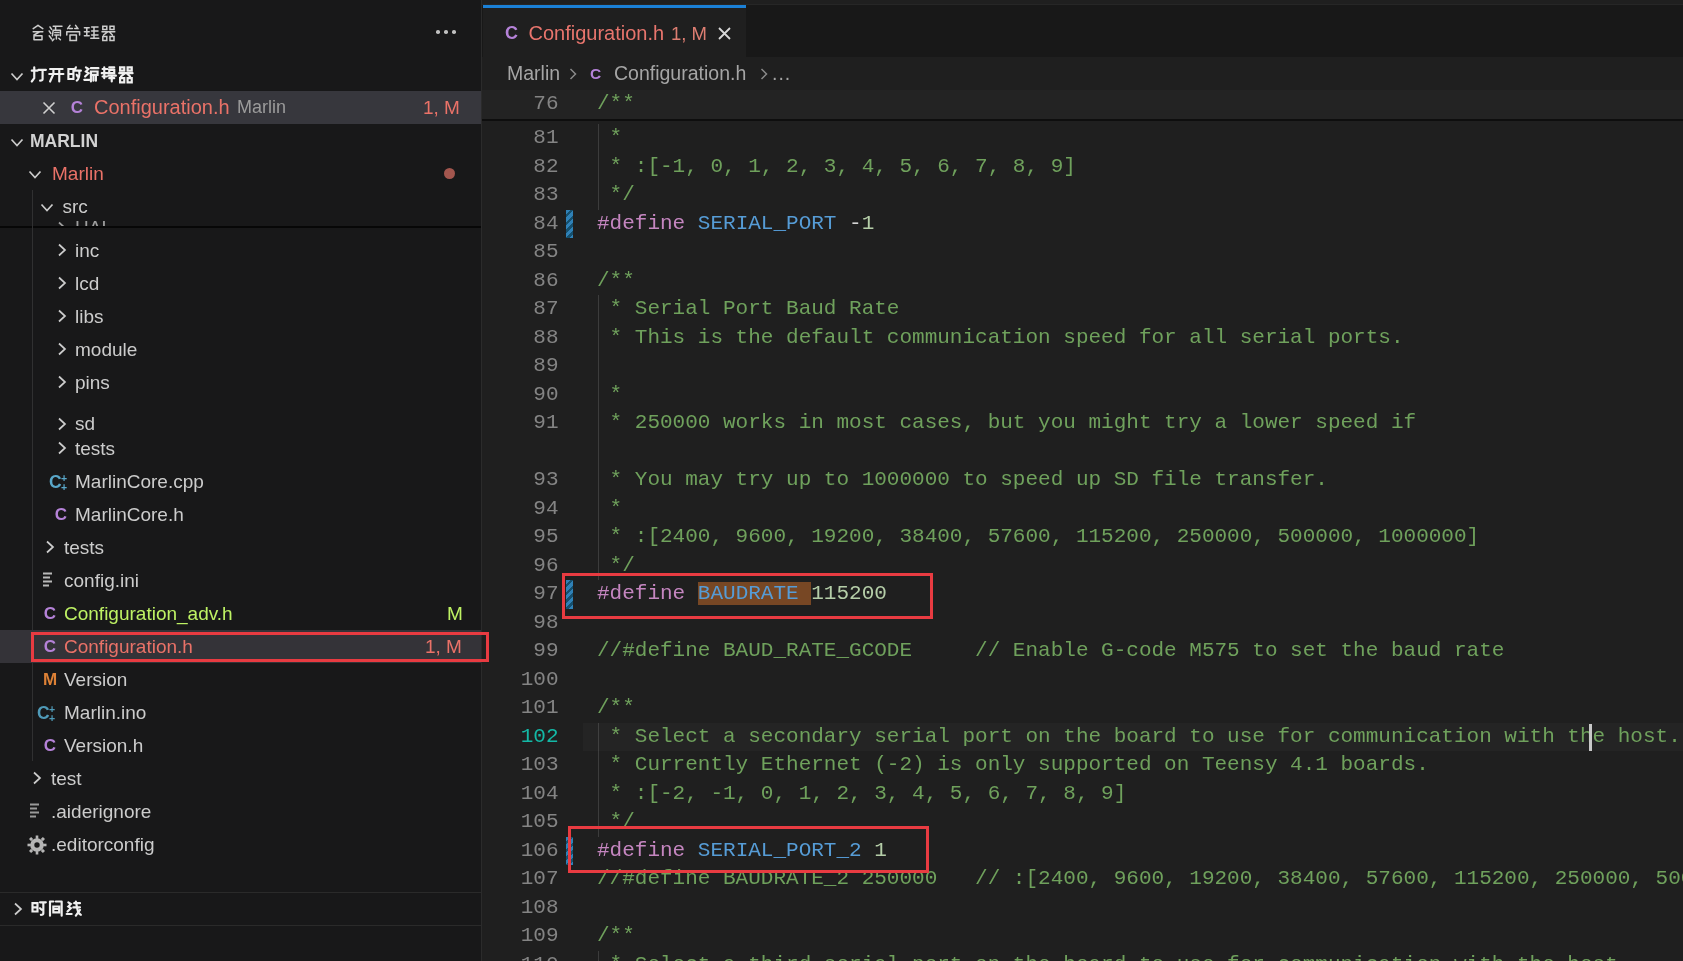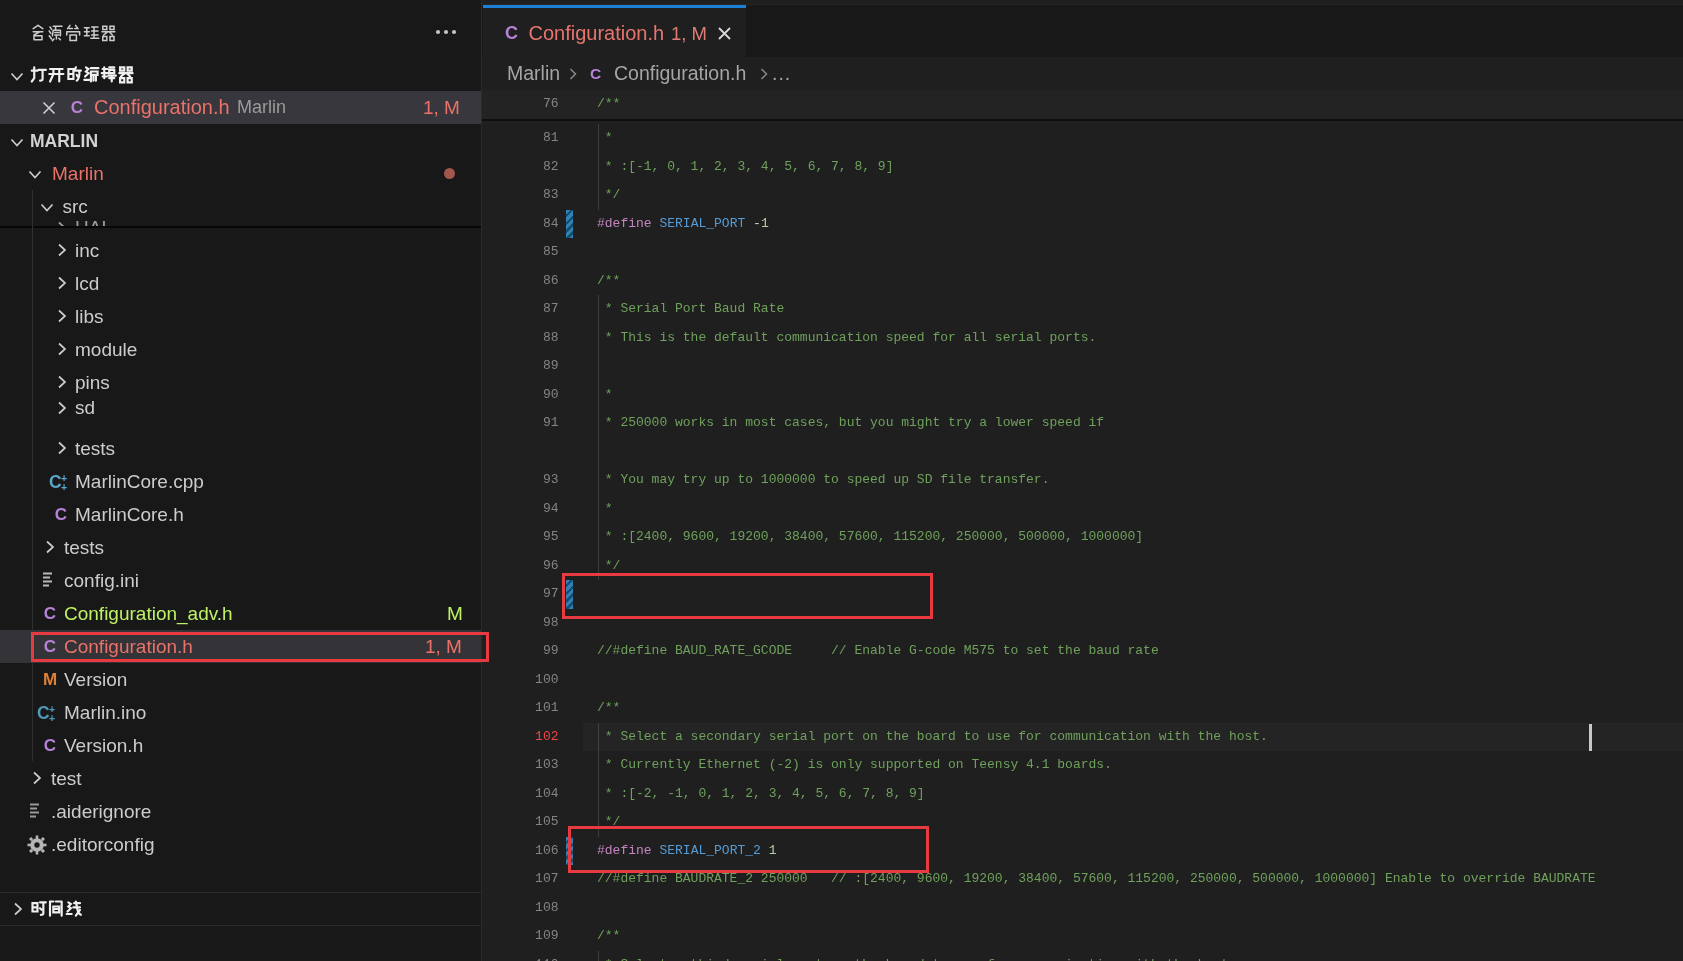--- a/index.html
+++ b/index.html
@@ -20,21 +20,21 @@
   .salmon{color:#ea7268;}
   .ymod{color:#bef264;}
   .sect{font-weight:700;color:#d2d2d2;font-size:17.5px;}
   
   #tabbar{position:absolute;left:482px;top:4px;width:1201px;height:53px;background:#181818;border-top:1px solid #262626;}
   #tab{position:absolute;left:1px;top:0;width:263px;height:53px;background:#1f1f1f;border-top:3px solid #1b80d6;}
   #bread{position:absolute;left:482px;top:57px;width:1201px;height:33px;background:#1f1f1f;color:#a5a5a5;font-size:19.5px;line-height:33px;}
   #sticky{position:absolute;left:482px;top:90px;width:1201px;height:29px;background:#232323;border-bottom:2px solid #0e0e0e;}
   #code{position:absolute;left:482px;top:0;width:1201px;height:961px;}
   .cl{position:absolute;left:0;width:1201px;height:29px;font-family:"Liberation Mono",monospace;
-      font-size:13px;line-height:28.5px;white-space:pre;}
+      font-size:21px;line-height:28.5px;white-space:pre;}
   .num{position:absolute;left:0;top:0;width:76.5px;text-align:right;color:#848484;}
   .txt{position:absolute;left:115px;top:0;}
   .cm{color:#6fa15c;}
   .pp{color:#c586c0;}
   .id{color:#569cd6;}
   .nu{color:#b5cea8;}
   .op{color:#d4d4d4;}
   .gbar{position:absolute;width:7px;height:28.5px;background:repeating-linear-gradient(135deg,#2f81b7 0px,#2f81b7 3px,#15506f 3px,#15506f 5.5px);}
   .guide{position:absolute;width:1px;background:#3c3c3c;}
   .redbox{position:absolute;border:3px solid #e83b41;}
@@ -155,21 +155,21 @@
           <path d="M7 4.5l6 5.5-6 5.5" fill="none" stroke="#cccccc" stroke-width="1.7"></path>
         </svg>
         <span class="lbl" style="left:75px">module</span>
       </div>
     <div class="row" style="top:365.5px">
         <svg class="chev" style="left:52px">
           <path d="M7 4.5l6 5.5-6 5.5" fill="none" stroke="#cccccc" stroke-width="1.7"></path>
         </svg>
         <span class="lbl" style="left:75px">pins</span>
       </div>
-    <div class="row" style="top:391px">
+    <div class="row" style="top:407px">
         <svg class="chev" style="left:52px">
           <path d="M7 4.5l6 5.5-6 5.5" fill="none" stroke="#cccccc" stroke-width="1.7"></path>
         </svg>
         <span class="lbl" style="left:75px">sd</span>
       </div>
     <div class="row" style="top:431.5px">
         <svg class="chev" style="left:52px">
           <path d="M7 4.5l6 5.5-6 5.5" fill="none" stroke="#cccccc" stroke-width="1.7"></path>
         </svg>
         <span class="lbl" style="left:75px">tests</span>
@@ -309,26 +309,26 @@
     <div class="cl" style="top:266.5px"><span class="num">86</span><span class="txt cm">/**</span></div>
     <div class="cl" style="top:295px"><span class="num">87</span><span class="txt cm"> * Serial Port Baud Rate</span></div>
     <div class="cl" style="top:323.5px"><span class="num">88</span><span class="txt cm"> * This is the default communication speed for all serial ports.</span></div>
     <div class="cl" style="top:352px"><span class="num">89</span></div>
     <div class="cl" style="top:380.5px"><span class="num">90</span><span class="txt cm"> *</span></div>
     <div class="cl" style="top:409px"><span class="num">91</span><span class="txt cm"> * 250000 works in most cases, but you might try a lower speed if</span></div>
     <div class="cl" style="top:466px"><span class="num">93</span><span class="txt cm"> * You may try up to 1000000 to speed up SD file transfer.</span></div>
     <div class="cl" style="top:494.5px"><span class="num">94</span><span class="txt cm"> *</span></div>
     <div class="cl" style="top:523px"><span class="num">95</span><span class="txt cm"> * :[2400, 9600, 19200, 38400, 57600, 115200, 250000, 500000, 1000000]</span></div>
     <div class="cl" style="top:551.5px"><span class="num">96</span><span class="txt cm"> */</span></div>
-    <div class="cl" style="top:580px"><span class="num">97</span></div>
+    <div class="cl" style="top:580px"><span class="num">97</span><span class="txt"><span class="pp">#define</span> <span class="id" style="background:#774724">BAUDRATE </span><span class="nu">115200</span></span></div>
     <div class="cl" style="top:608.5px"><span class="num">98</span></div>
     <div class="cl" style="top:637px"><span class="num">99</span><span class="txt cm">//#define BAUD_RATE_GCODE     // Enable G-code M575 to set the baud rate</span></div>
     <div class="cl" style="top:665.5px"><span class="num">100</span></div>
     <div class="cl" style="top:694px"><span class="num">101</span><span class="txt cm">/**</span></div>
-    <div class="cl" style="top:722.5px"><span class="num" style="color:#ef4444">102</span><span class="txt cm"> * Select a secondary serial port on the board to use for communication with the host.</span></div>
+    <div class="cl" style="top:722.5px"><span class="num" style="color:#14b8a6">102</span><span class="txt cm"> * Select a secondary serial port on the board to use for communication with the host.</span></div>
     <div class="cl" style="top:751px"><span class="num">103</span><span class="txt cm"> * Currently Ethernet (-2) is only supported on Teensy 4.1 boards.</span></div>
     <div class="cl" style="top:779.5px"><span class="num">104</span><span class="txt cm"> * :[-2, -1, 0, 1, 2, 3, 4, 5, 6, 7, 8, 9]</span></div>
     <div class="cl" style="top:808px"><span class="num">105</span><span class="txt cm"> */</span></div>
     <div class="cl" style="top:836.5px"><span class="num">106</span><span class="txt"><span class="pp">#define</span> <span class="id">SERIAL_PORT_2</span> <span class="nu">1</span></span></div>
     <div class="cl" style="top:865px"><span class="num">107</span><span class="txt cm">//#define BAUDRATE_2 250000   // :[2400, 9600, 19200, 38400, 57600, 115200, 250000, 500000, 1000000] Enable to override BAUDRATE</span></div>
     <div class="cl" style="top:893.5px"><span class="num">108</span></div>
     <div class="cl" style="top:922px"><span class="num">109</span><span class="txt cm">/**</span></div>
     <div class="cl" style="top:950.5px"><span class="num">110</span><span class="txt cm"> * Select a third serial port on the board to use for communication with the host.</span></div>
     <div class="abs" style="left:1107px;top:723.5px;width:2.5px;height:27px;background:#c8c8c8"></div>
   </div>

